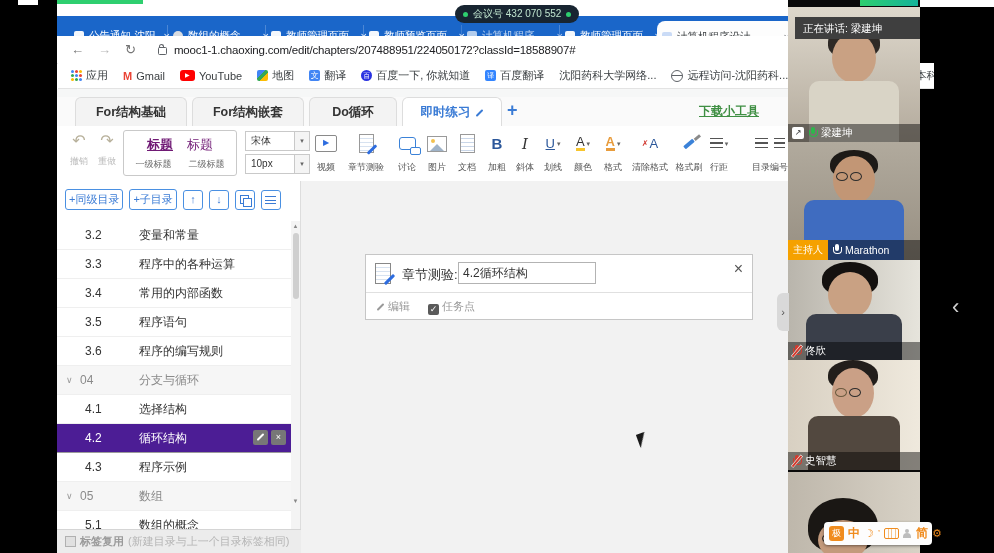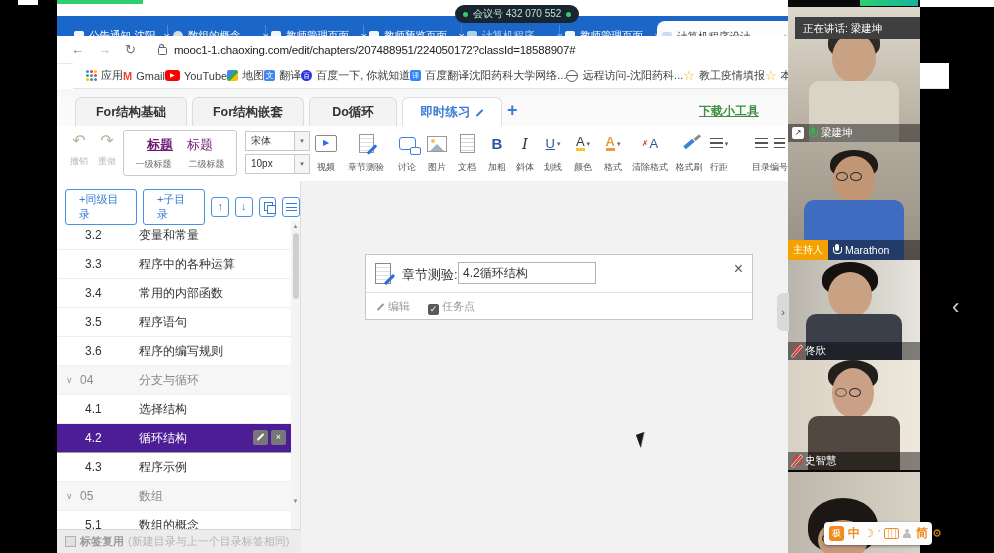--- a/index.html
+++ b/index.html
@@ -15,22 +15,22 @@
   .tab .tt{overflow:hidden;text-overflow:ellipsis;flex:1;}
   .tab .x{font-size:11px;opacity:.9;flex:none;}
   .tab.active{background:#fdfdfd;color:#3c4043;border-radius:8px 8px 0 0;top:5px;height:31px;width:128px;border-left:none;}
   .tab.active .fav{background:#c7d9f5;}
   .newtab{position:absolute;top:7px;color:#fff;font-size:16px;font-weight:bold;}
   .navbar{position:absolute;left:0;top:36px;width:100%;height:27px;background:#fff;border-bottom:1px solid #e8e8e8;display:flex;align-items:center;}
   .navg{color:#757575;font-size:13px;margin-left:14px;}
   .lock{width:7px;height:6px;border:1.5px solid #5f6368;border-radius:1.5px;position:relative;margin:2px 7px 0 22px;flex:none;}
   .lock::before{content:"";position:absolute;left:0.5px;top:-4px;width:3px;height:3px;border:1.5px solid #5f6368;border-bottom:none;border-radius:3px 3px 0 0;}
   .url{font-size:11.5px;color:#202124;letter-spacing:-0.2px;}
-  .bookmarks{position:absolute;left:16px;top:63px;width:100%;height:25px;background:#fff;border-bottom:1px solid #e3e3e3;
-             display:flex;align-items:center;padding-left:13px;font-size:11px;color:#3c4043;overflow:hidden;white-space:nowrap;}
+  .bookmarks{position:absolute;left:1px;top:63px;width:100%;height:25px;background:#fff;border-bottom:1px solid #e3e3e3;
+             display:flex;align-items:center;gap:15px;padding-left:13px;font-size:11px;color:#3c4043;overflow:hidden;white-space:nowrap;}
   .bm{display:flex;align-items:center;gap:4px;flex:none;}
   .bi-apps{width:3px;height:3px;background:#4285f4;border-radius:50%;margin:0 8px 8px 0;
            box-shadow:4px 0 0 #ea4335,8px 0 0 #fbbc04,0 4px 0 #34a853,4px 4px 0 #4285f4,8px 4px 0 #ea4335,0 8px 0 #fbbc04,4px 8px 0 #34a853,8px 8px 0 #4285f4;}
   .bi-gmail{color:#ea4335;font-weight:bold;font-size:11px;}
   .bi-yt{width:15px;height:11px;background:#f00;border-radius:3px;color:#fff;font-size:6px;line-height:11px;text-align:center;}
   .bi-maps{width:11px;height:11px;border-radius:2px;background:linear-gradient(135deg,#4285f4 38%,#34a853 38% 62%,#fbbc04 62%);}
   .bi-tr{width:11px;height:11px;border-radius:2px;background:#4285f4;color:#fff;font-size:8px;line-height:11px;text-align:center;}
   .bi-bd{width:11px;height:11px;border-radius:50%;background:#2932e1;color:#fff;font-size:7px;line-height:11px;text-align:center;}
   .bi-bf{width:11px;height:11px;border-radius:2px;background:#3385ff;color:#fff;font-size:7px;line-height:11px;text-align:center;}
   .bi-globe{width:10px;height:10px;border:1px solid #5f6368;border-radius:50%;position:relative;}
@@ -77,21 +77,21 @@
   .gAc{font-size:13px;color:#2b579a;}
   .dd2{font-size:7px;color:#666;margin-left:2px;}
   .ic-brush{width:12px;height:4px;background:#3b82d8;transform:rotate(-40deg);border-radius:1px;position:relative;}
   .ic-brush::after{content:"";position:absolute;right:-8px;top:0.5px;width:7px;height:3px;background:#8a8a8a;}
   .bars{width:13px;height:11px;background:repeating-linear-gradient(#555 0 1.5px,transparent 1.5px 4.5px);}
   .ic-table{width:18px;height:13px;border:1px solid #4a78b0;
             background:repeating-linear-gradient(90deg,transparent 0 5px,#4a78b0 5px 6px),repeating-linear-gradient(transparent 0 3.5px,#4a78b0 3.5px 4.5px);}
   
   .sidebar{position:absolute;left:0;top:92px;width:243px;height:372px;background:#fff;border-right:1px solid #ddd;}
   .sbtns{position:absolute;top:8px;left:8px;display:flex;gap:6px;align-items:center;}
-  .sbtn{border:1px solid #4a90e2;color:#3a7bd5;font-size:11px;padding:2px 13px;border-radius:3px;background:#fff;}
+  .sbtn{border:1px solid #4a90e2;color:#3a7bd5;font-size:11px;padding:2px 3px;border-radius:3px;background:#fff;}
   .sq{width:18px;height:18px;border:1px solid #4a90e2;border-radius:3px;color:#3a7bd5;text-align:center;line-height:17px;font-size:11px;background:#fff;position:relative;}
   .dbl{position:absolute;left:4px;top:4px;width:7px;height:7px;border:1px solid #3a7bd5;background:#fff;}
   .dbl::after{content:"";position:absolute;left:2px;top:2px;width:7px;height:7px;border:1px solid #3a7bd5;background:#fff;}
   .outl{position:absolute;left:3px;top:5px;width:11px;height:8px;background:repeating-linear-gradient(#3a7bd5 0 1px,transparent 1px 3.5px);}
   .slist{position:absolute;top:40px;left:0;width:234px;bottom:23px;overflow:hidden;}
   .srow{height:28px;line-height:28px;border-bottom:1px solid #efefef;font-size:12px;color:#333;position:relative;}
   .srow .n{position:absolute;left:28px;}
   .srow .t{position:absolute;left:82px;}
   .srow.section{background:#f6f6f6;color:#8a8a8a;}
   .srow.section .chev{position:absolute;left:9px;font-size:9px;color:#999;}

